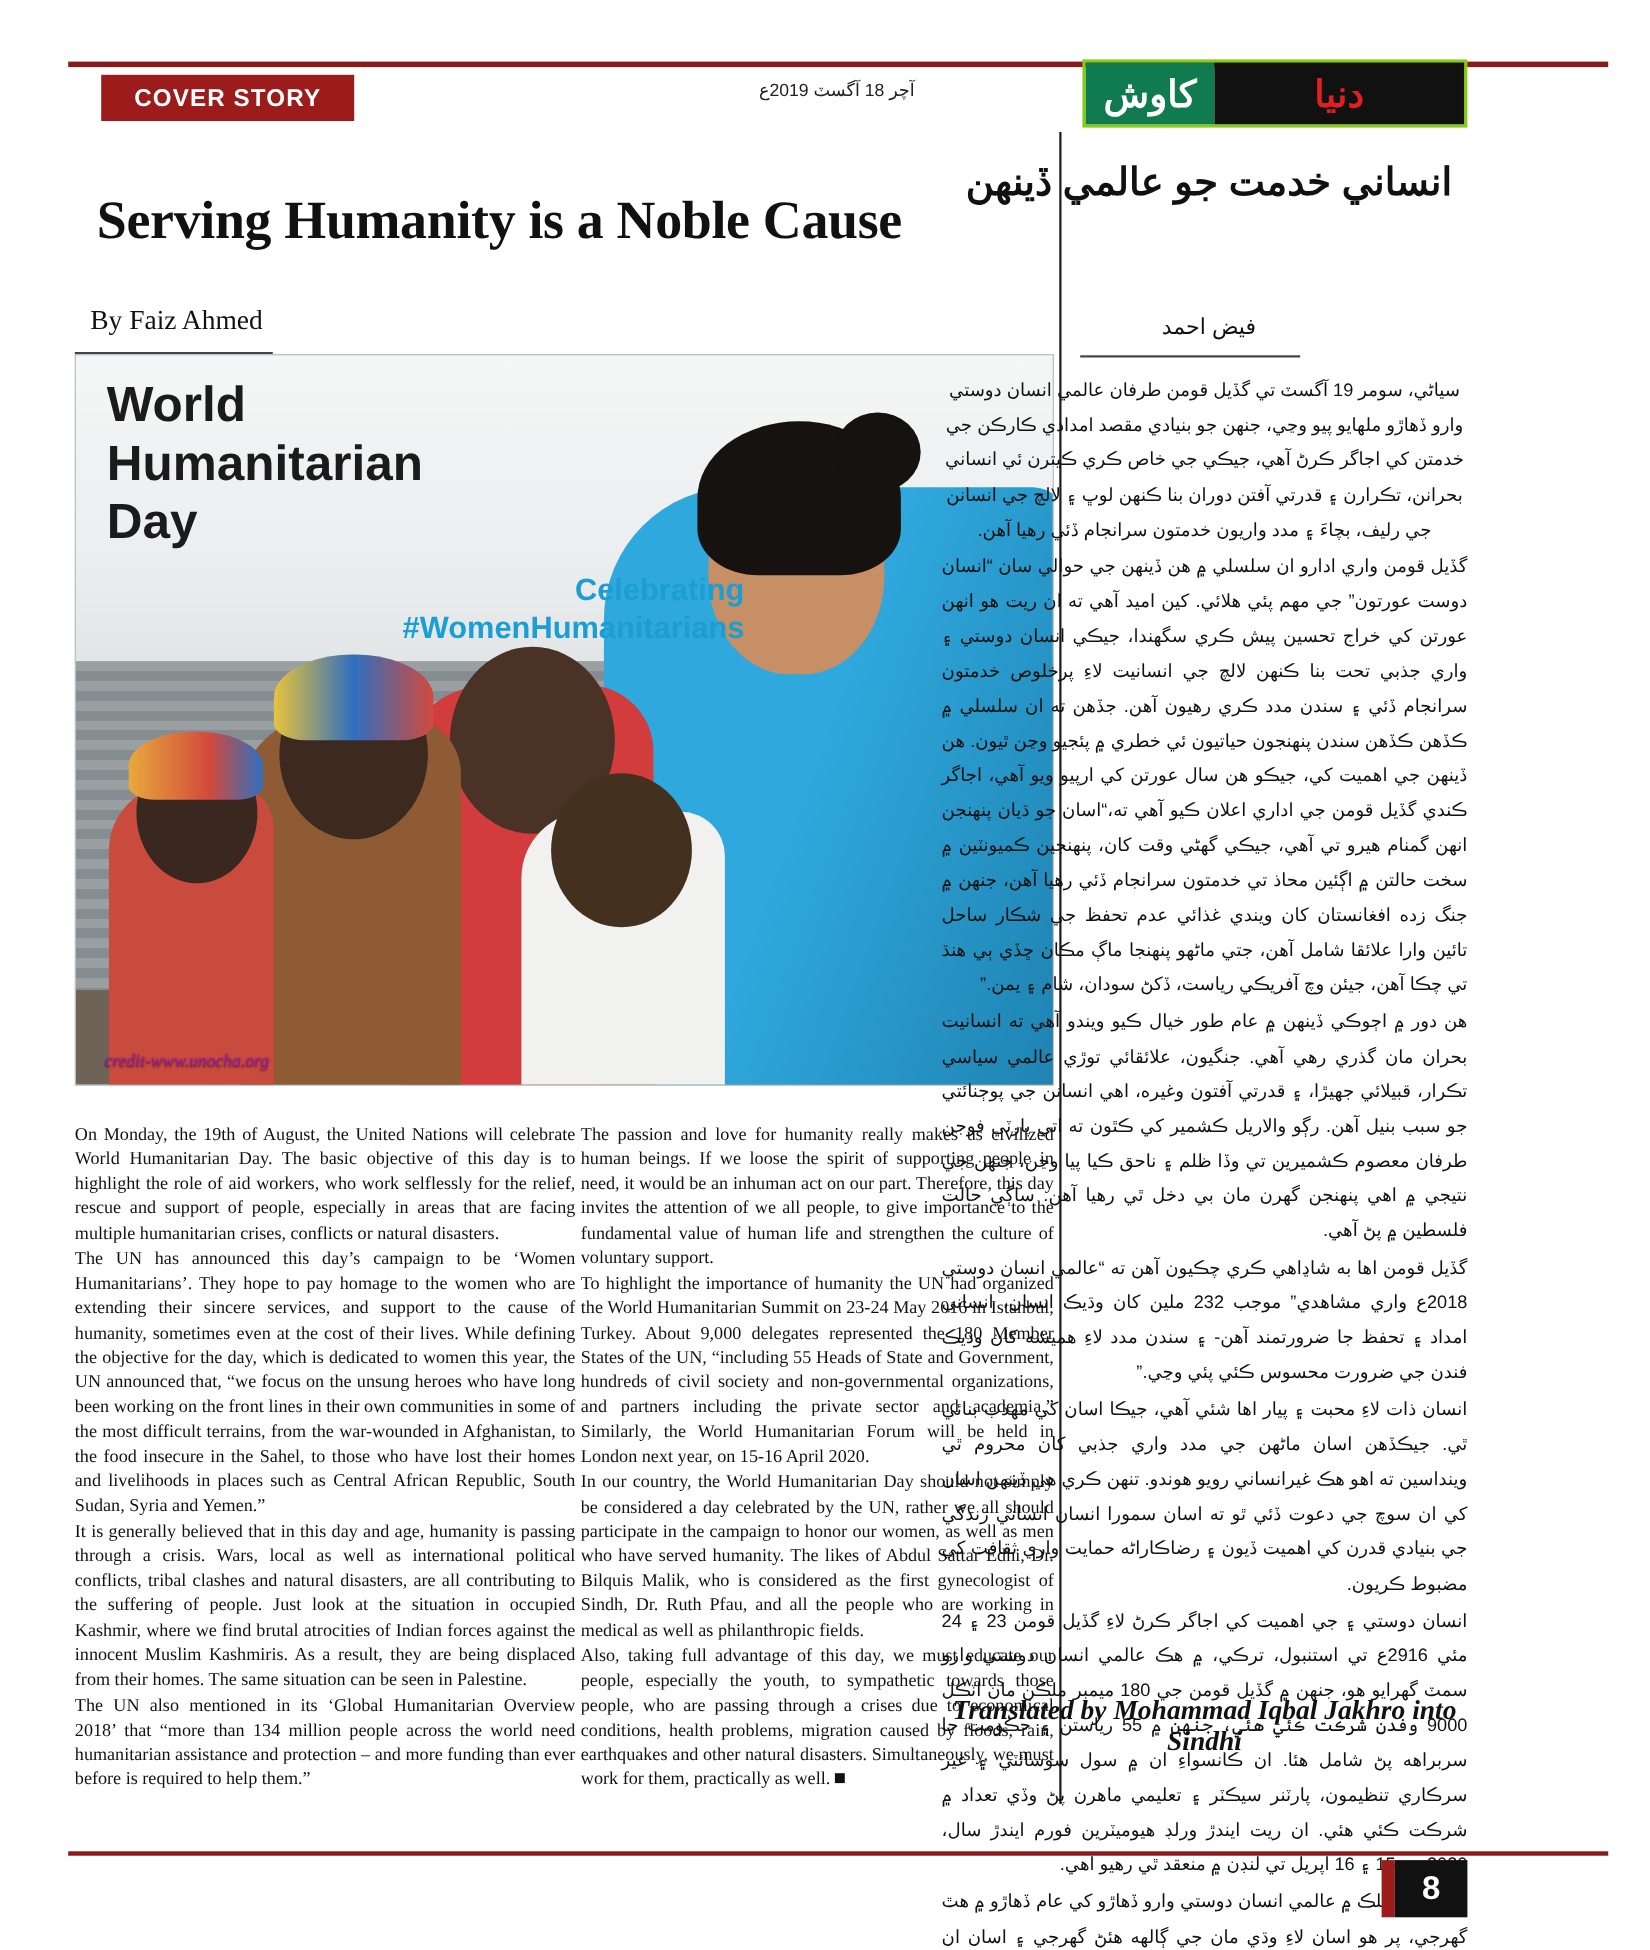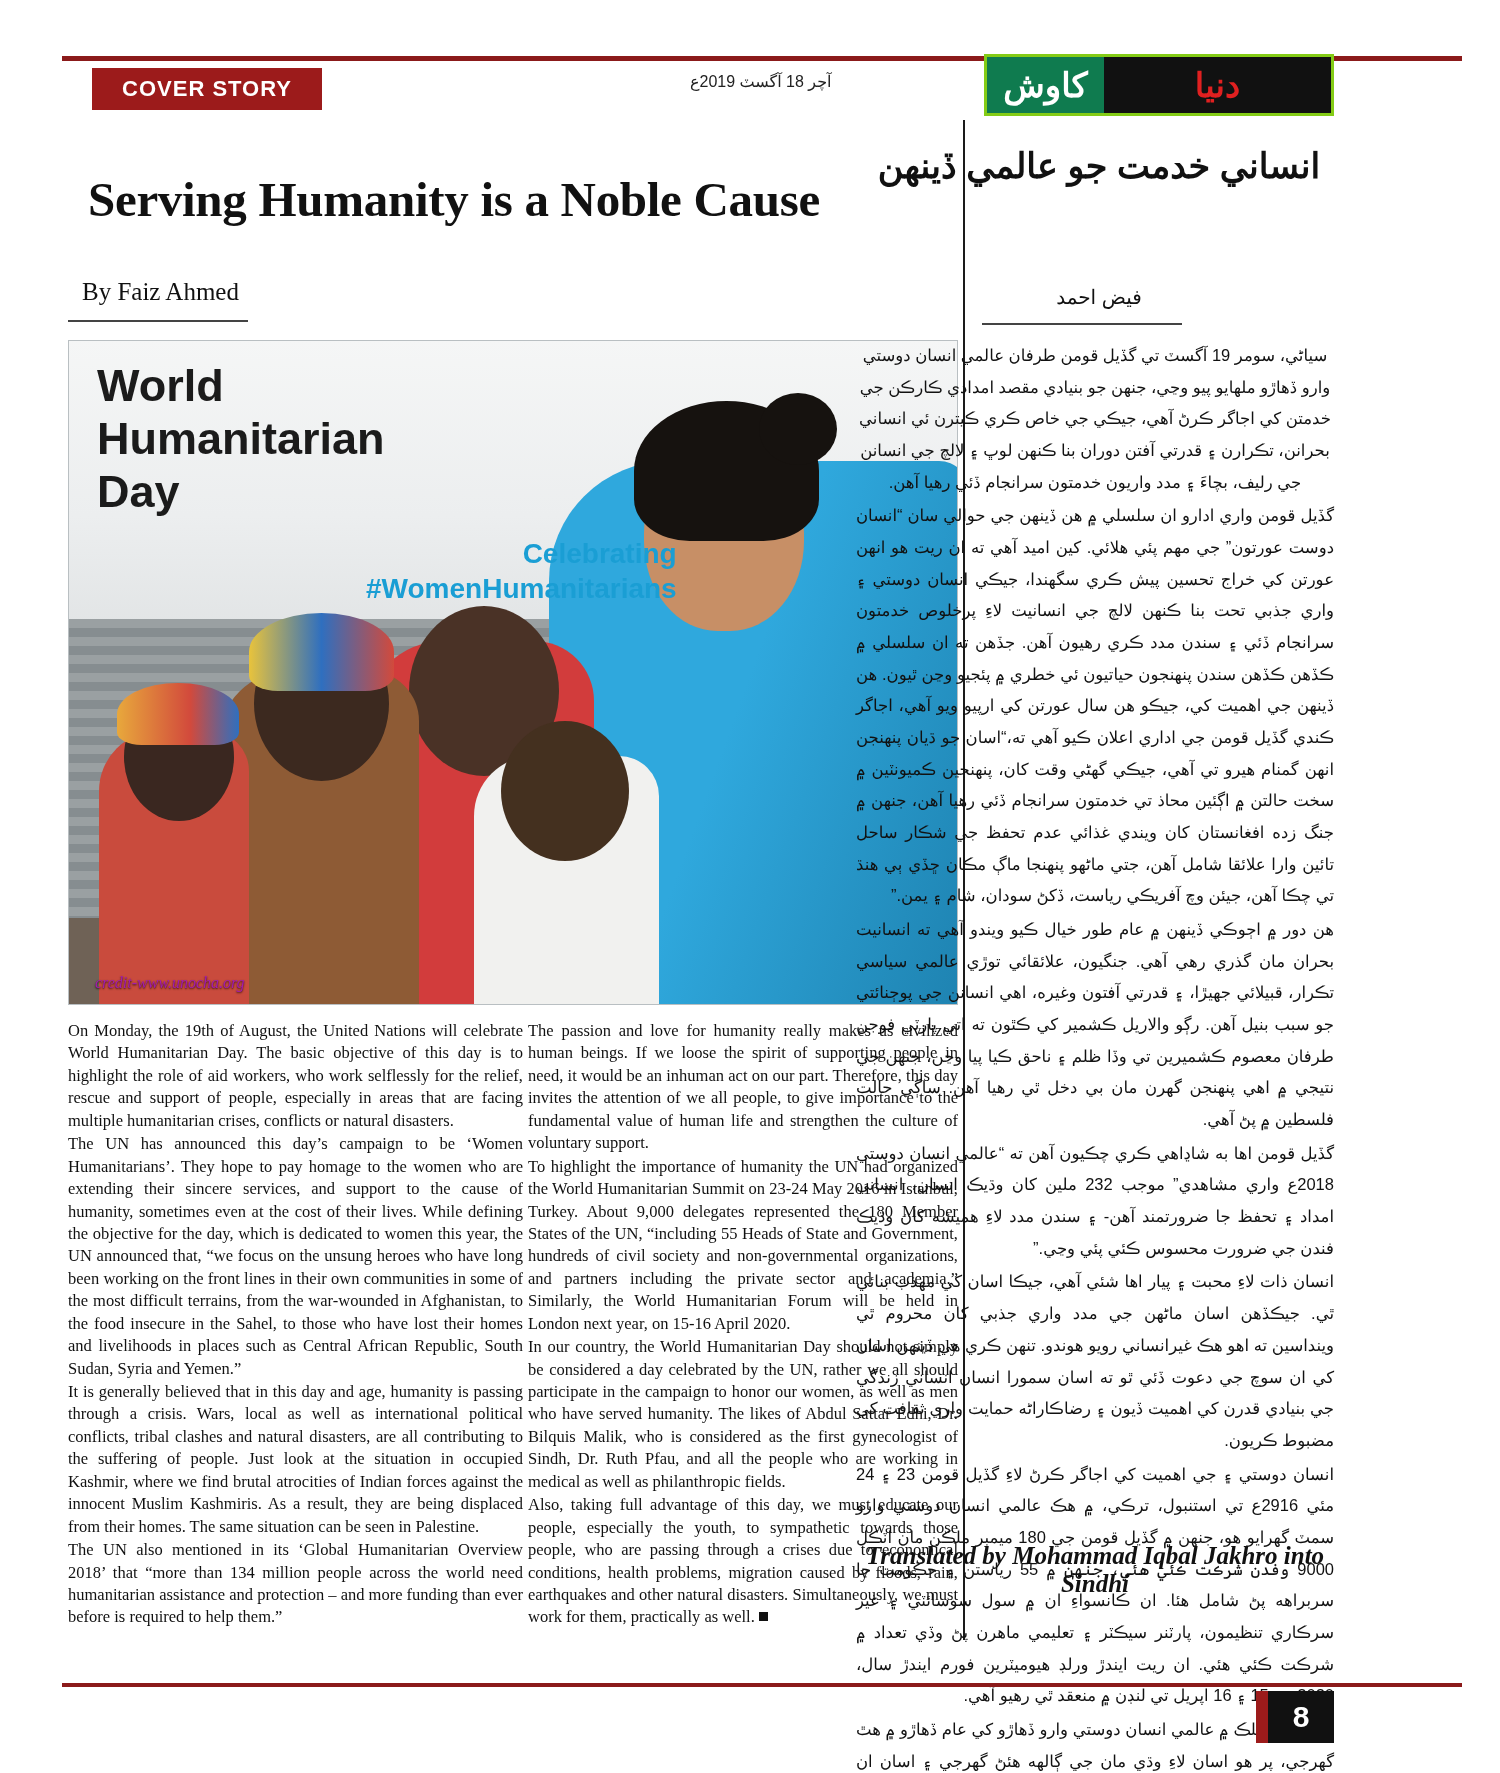--- a/index.html
+++ b/index.html
@@ -112,21 +112,21 @@
   }
   .byline-rule {
     position: absolute;
     left: 68px; top: 320px;
     width: 180px; height: 2px;
     background: #444;
   }
   
   .photo {
     position: absolute;
-    left: 68px; top: 340px;
+    left: 68px; top: 322px;
     width: 890px; height: 665px;
     overflow: hidden;
     background: #cfd6da;
     border: 1px solid #b9bfc2;
   }
   .photo .sky {
     position: absolute; left: 0; top: 0; width: 100%; height: 48%;
     background: linear-gradient(180deg,#f5f6f6 0%, #eceeef 55%, #dfe2e3 100%);
   }
   .photo .wall {

